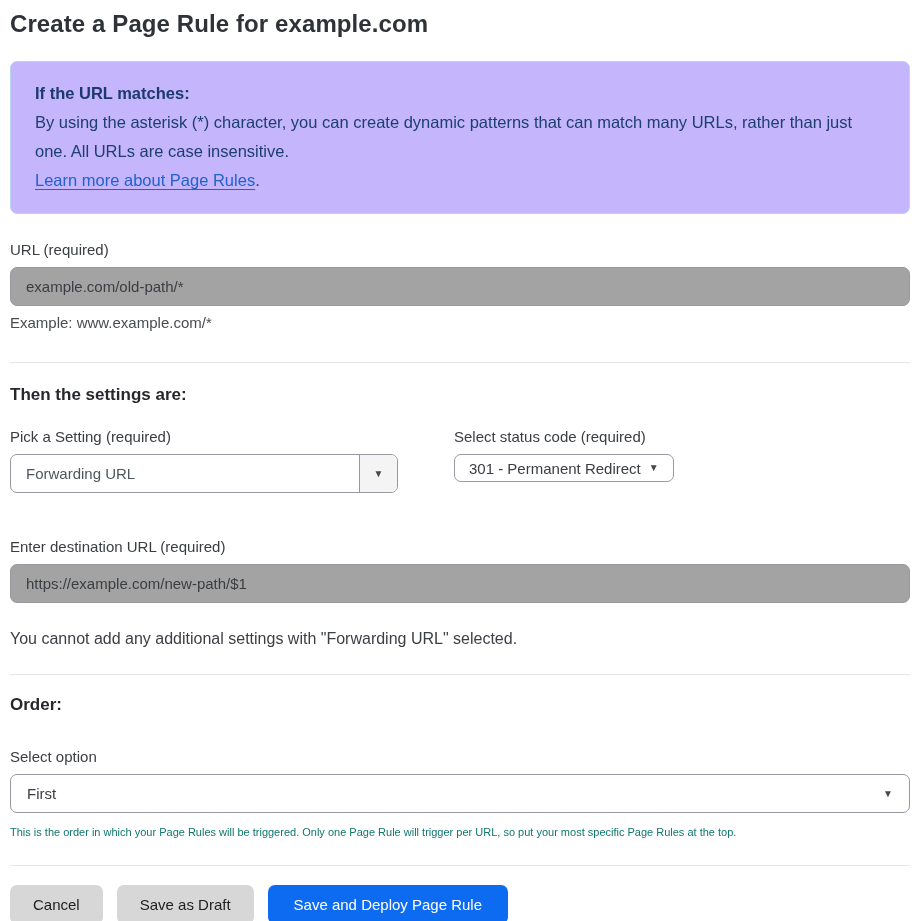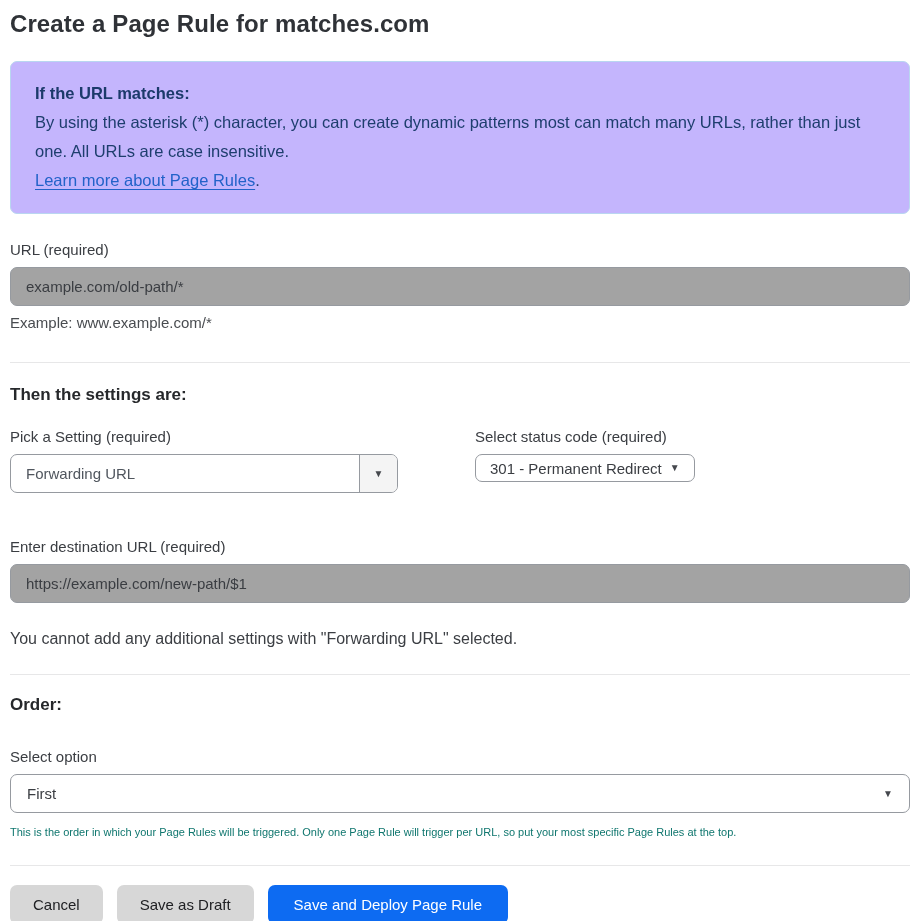--- a/index.html
+++ b/index.html
@@ -131,21 +131,21 @@
     border: 1px solid #969aa0;
     border-radius: 7px;
     background: #ffffff;
     padding: 8px 16px;
     font-size: 15px;
     color: #3a3d42;
     cursor: pointer;
   }
   .settings-row {
     display: flex;
-    gap: 25px;
+    gap: 4px;
     margin-top: 23px;
   }
   .settings-col-left { width: 440px; }
   .settings-col-right { margin-left: 0; }
   .note-text {
     font-size: 16px;
     color: #3b3e43;
   }
   .help-text {
     font-size: 11px;
@@ -189,25 +189,25 @@
   .mt-dest-label  { margin-top: 45px; }
   .mt-note        { margin-top: 27px; }
   .mt-div2        { margin-top: 26px; }
   .mt-order-h     { margin-top: 20px; }
   .mt-order-label { margin-top: 33px; }
   .mt-div3        { margin-top: 21px; }
 </style>
 </head>
 <body>
 
-<h1 class="page-title">Create a Page Rule for matches.com</h1>
+<h1 class="page-title">Create a Page Rule for example.com</h1>
 
 <div class="info-box">
   <div class="info-heading">If the URL matches:</div>
-  <div class="info-body">By using the asterisk (*) character, you can create dynamic patterns most can match many URLs, rather than just one. All URLs are case insensitive.</div>
+  <div class="info-body">By using the asterisk (*) character, you can create dynamic patterns that can match many URLs, rather than just one. All URLs are case insensitive.</div>
   <div>
     <a class="info-link">Learn more about Page Rules</a><span>.</span>
   </div>
 </div>
 
 <div class="field-label mt-url-label">URL (required)</div>
 <input class="text-input mt-input" type="text" value="example.com/old-path/*" style="">
 <div class="hint-text">Example: www.example.com/*</div>
 
 <hr class="divider mt-div1">

